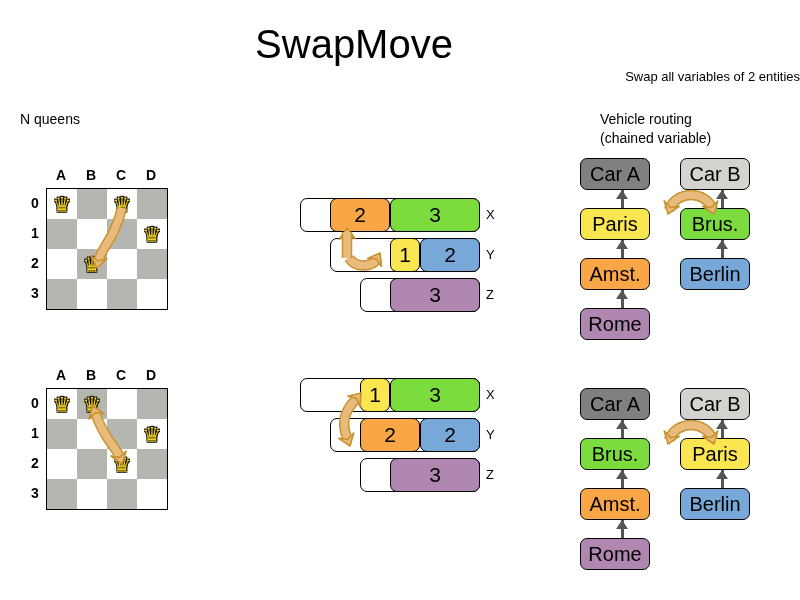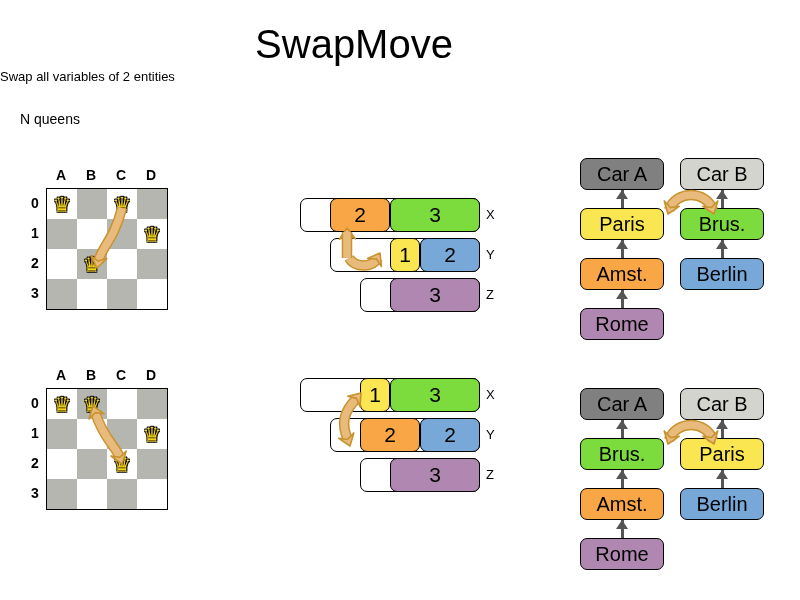--- a/index.html
+++ b/index.html
@@ -13,21 +13,21 @@
   }
   .stage{position:absolute;left:0;top:0;width:800px;height:600px;}
 
   
   .title{
     position:absolute;left:0;top:22px;width:708px;
     text-align:center;font-size:40px;font-weight:normal;letter-spacing:0px;
   }
   .subtitle{
     position:absolute;left:0;top:69px;width:800px;
-    text-align:left;font-size:13px;
+    text-align:right;font-size:13px;
   }
 
   
   .colhead{
     position:absolute;text-align:left;font-size:14px;line-height:19px;
   }
 
   
   .board{position:absolute;}
   .board .files{position:absolute;top:-21px;left:0;width:120px;height:20px;}
@@ -67,21 +67,21 @@
     border:1.5px solid #000;border-radius:7px;
     display:flex;align-items:center;justify-content:center;
     font-size:21px;color:#000;
   }
   .cblabel{
     position:absolute;font-size:13px;line-height:34px;top:0;left:186px;width:20px;
   }
 
   
   .vrnode{
-    position:absolute;width:84px;height:32px;box-sizing:border-box;
+    position:absolute;width:70px;height:32px;box-sizing:border-box;
     border:1.6px solid #000;border-radius:7px;
     display:flex;align-items:center;justify-content:center;
     font-size:20px;color:#000;
   }
   .vrarrowline{position:absolute;width:3px;background:#555;}
   .vrhead{position:absolute;width:0;height:0;}
 
   svg.overlay{position:absolute;left:0;top:0;width:800px;height:600px;pointer-events:none;}
 </style>
 </head>
@@ -89,20 +89,22 @@
 
 <div class="stage">
 
   <div class="title">SwapMove</div>
   <div class="subtitle">Swap all variables of 2 entities</div>
 
   <div class="colhead" style="left:20px;top:110px;width:160px;">N queens</div>
 
 
   <div class="colhead" style="left:600px;top:110px;width:160px;">
+    <div>Vehicle routing</div>
+    <div>(chained variable)</div>
   </div>
 
   <div class="board" id="board-0" style="left:46px;top:188px;">
     <div class="files">
         <span style="left: 0px;">A</span>
         <span style="left: 30px;">B</span>
         <span style="left: 60px;">C</span>
         <span style="left: 90px;">D</span>
       </div>
     <div class="ranks">

